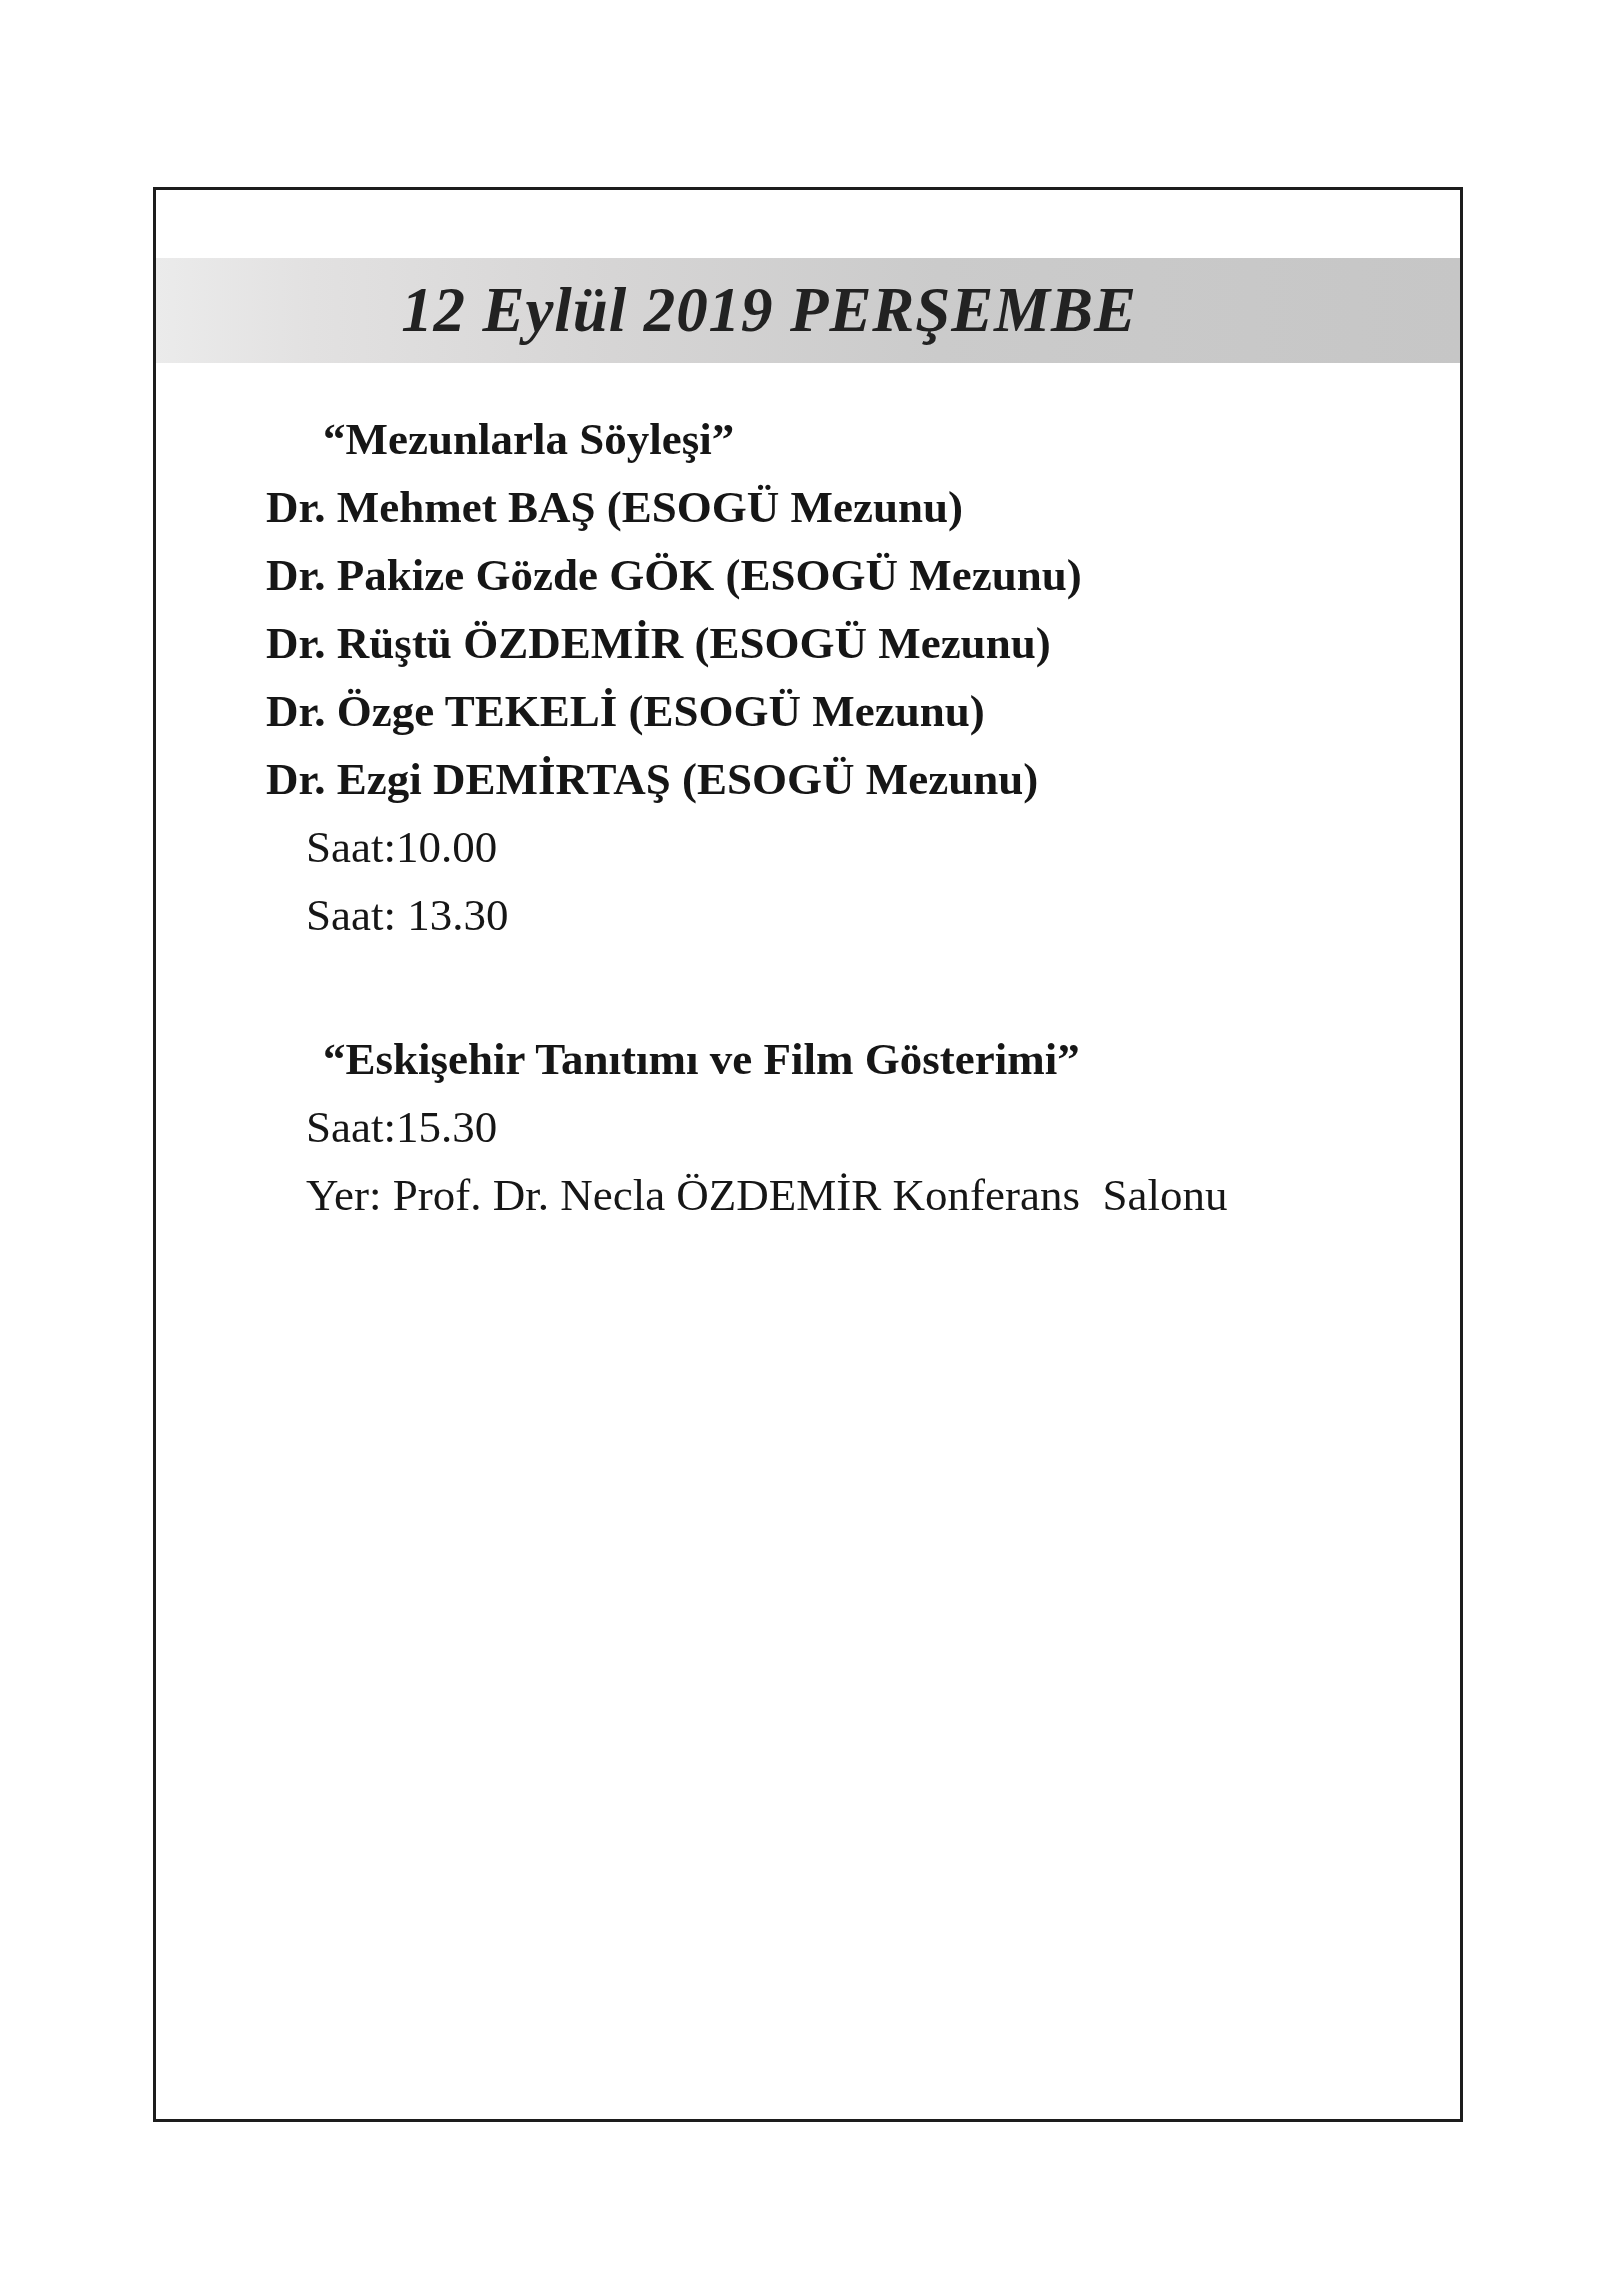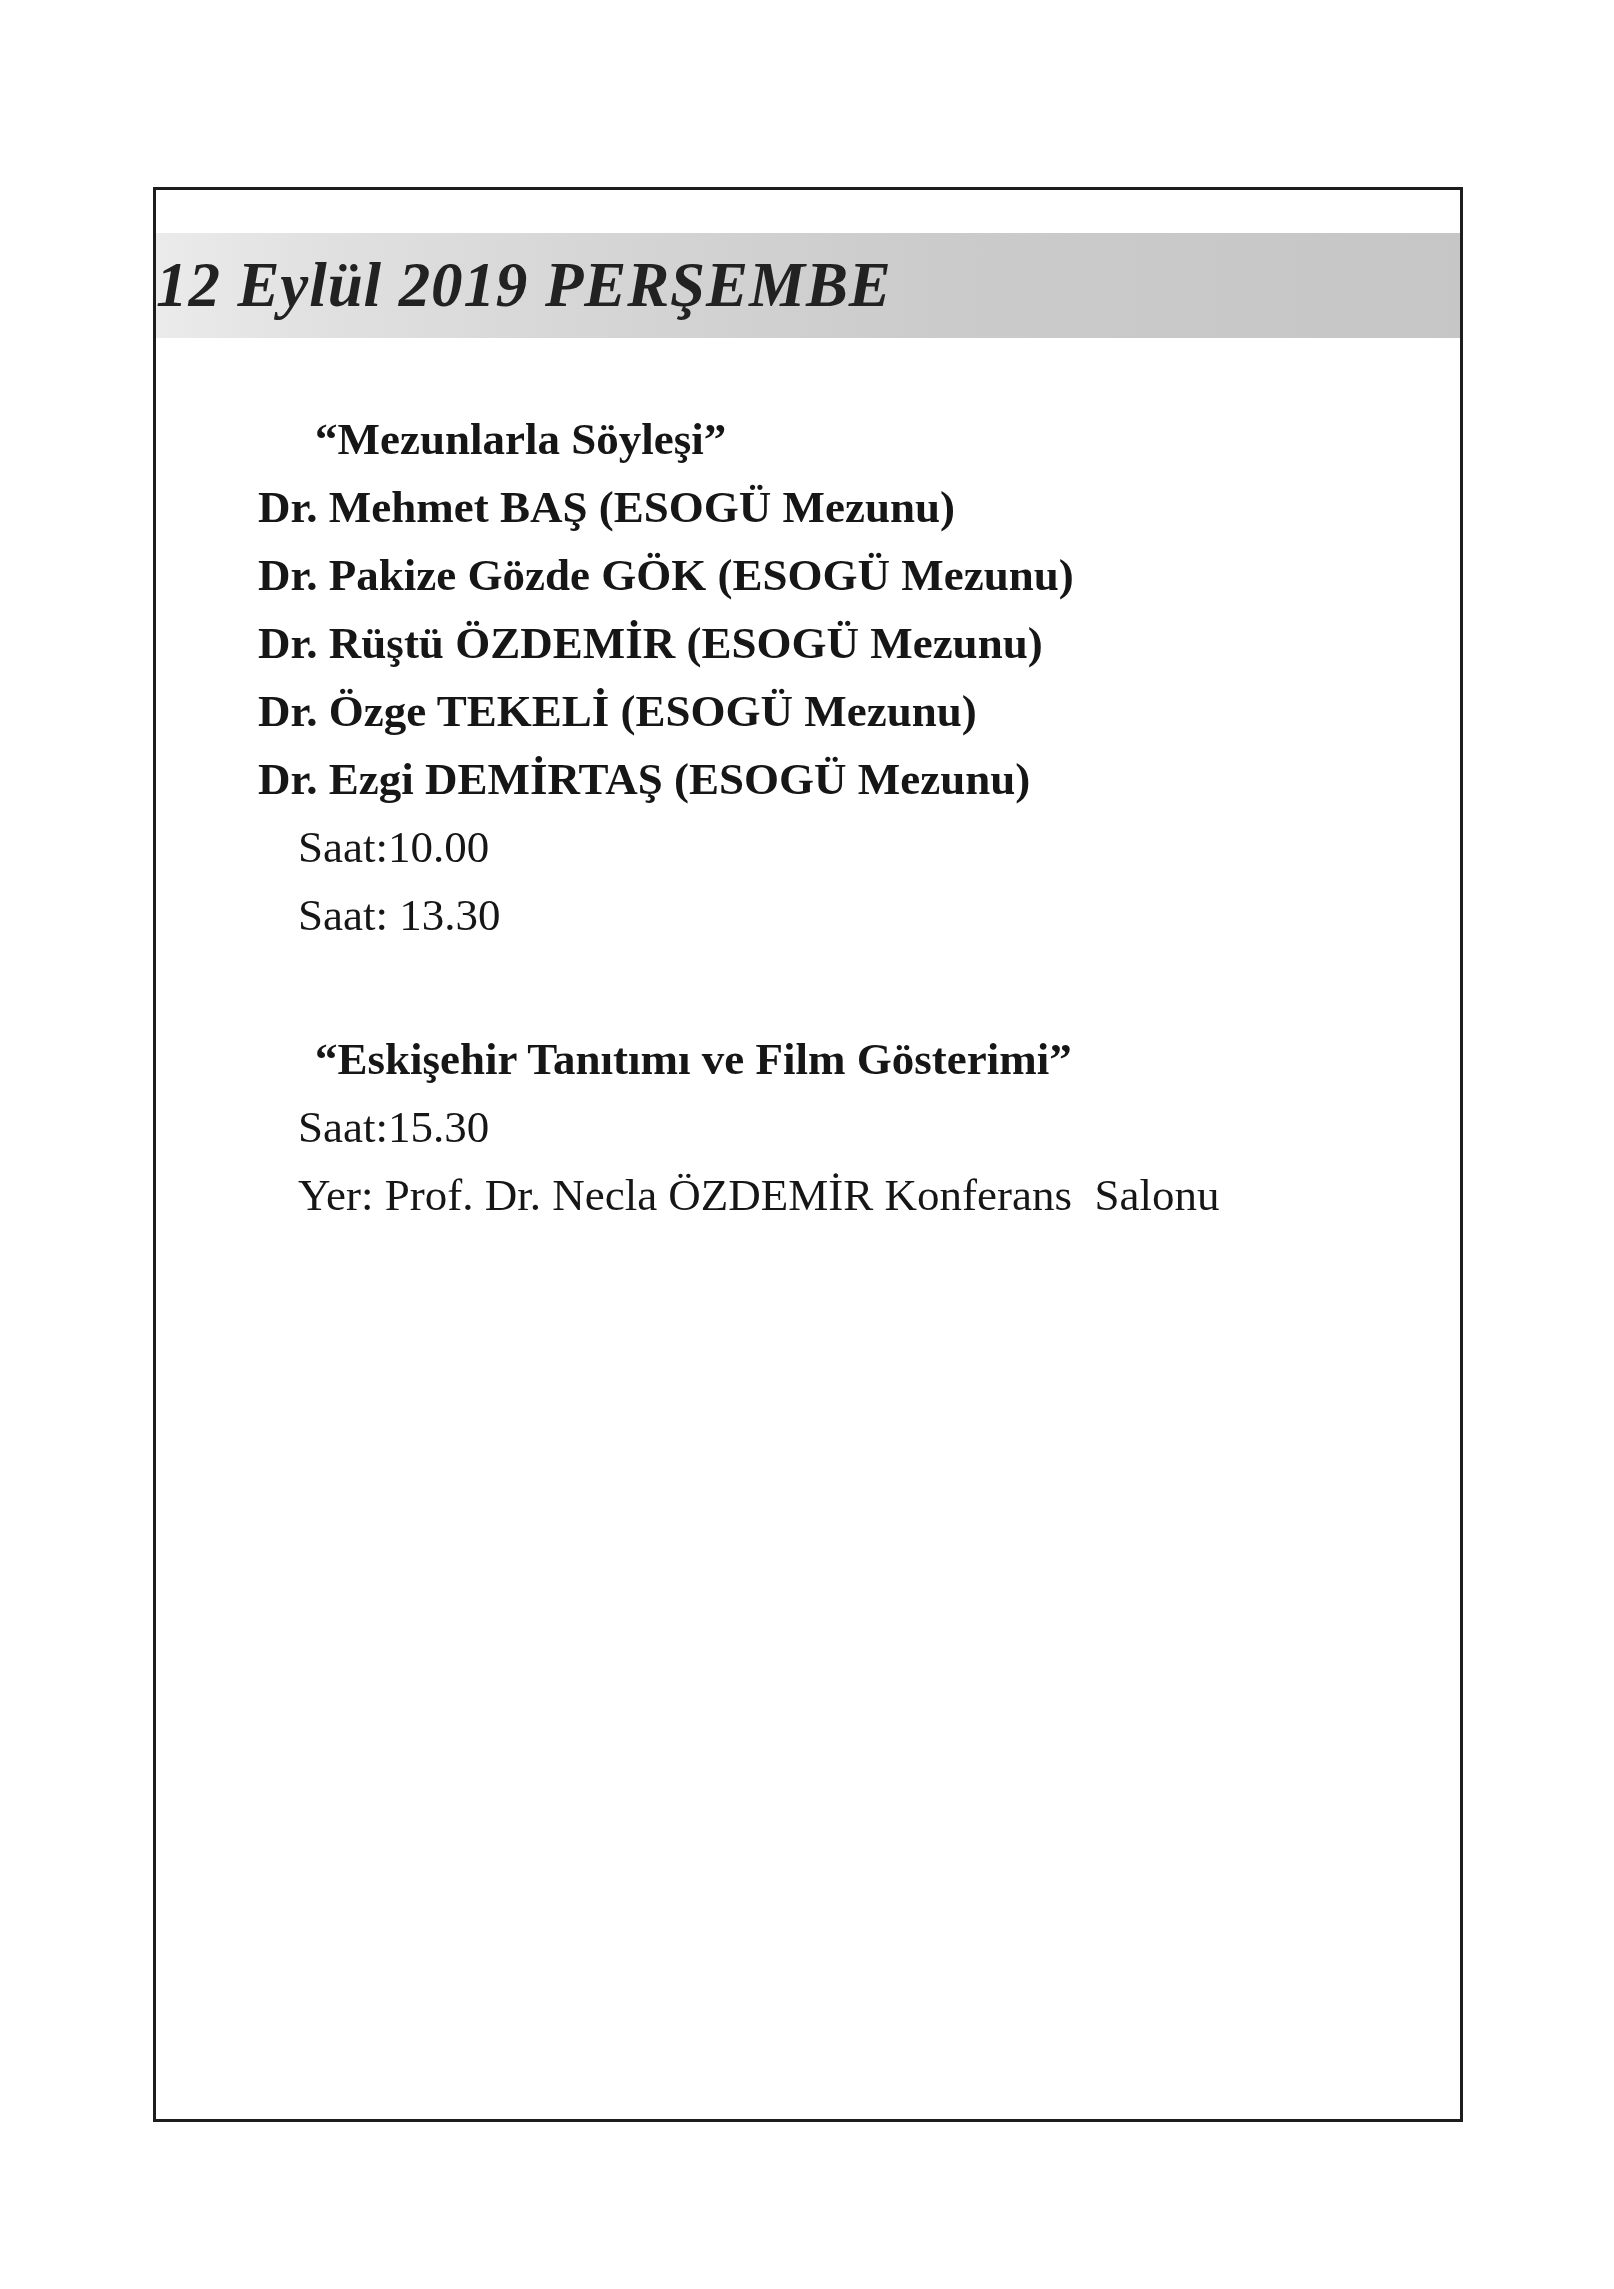--- a/index.html
+++ b/index.html
@@ -23,40 +23,40 @@
     width: 1310px;
     height: 1935px;
     border: 3.7px solid #1d1d1d;
     box-sizing: border-box;
     background: #ffffff;
   }
   .date-bar {
     position: absolute;
     left: 0;
     right: 0;
-    top: 43px;
+    top: 68px;
     height: 105px;
     background: linear-gradient(90deg, #ebebeb 0%, #e2e1e1 12%, #d6d5d5 35%, #cbcbcb 60%, #c6c6c6 100%);
     display: flex;
     align-items: center;
-    justify-content: flex-start;
+    justify-content: center;
     padding-right: 78px;
     box-sizing: border-box;
   }
   .date-title {
     font-size: 63px;
     font-weight: bold;
     font-style: italic;
     letter-spacing: 0.9px;
     color: #222222;
     white-space: pre;
   }
   .content {
     position: absolute;
-    left: 102px;
+    left: 110px;
     right: 33px;
     top: 161px;
   }
   .line {
     height: 68px;
     line-height: 68px;
     font-size: 45px;
     white-space: pre;
     overflow: visible;
   }

